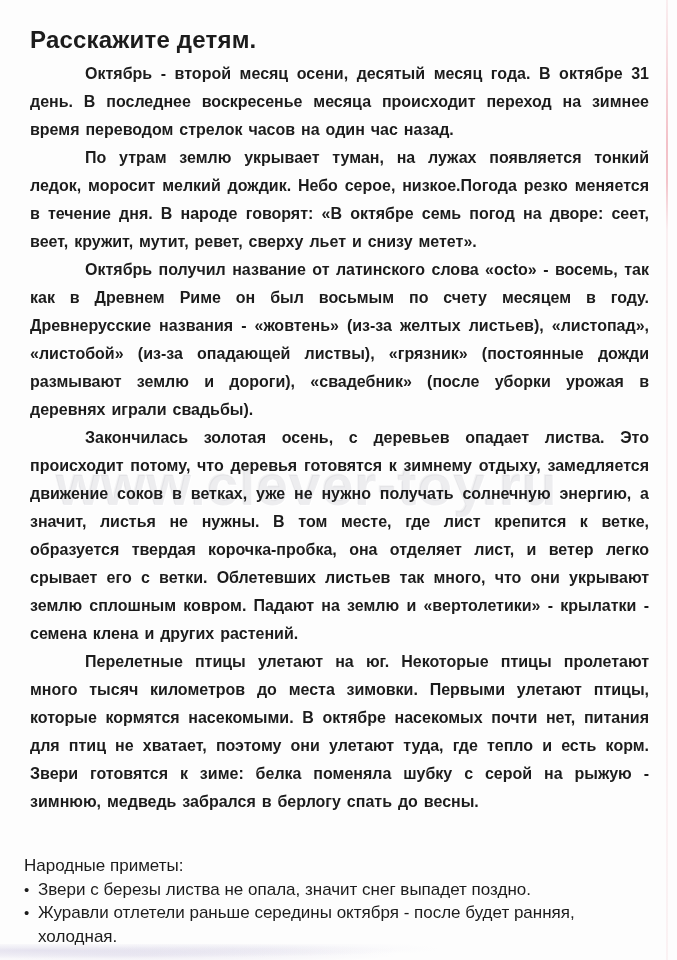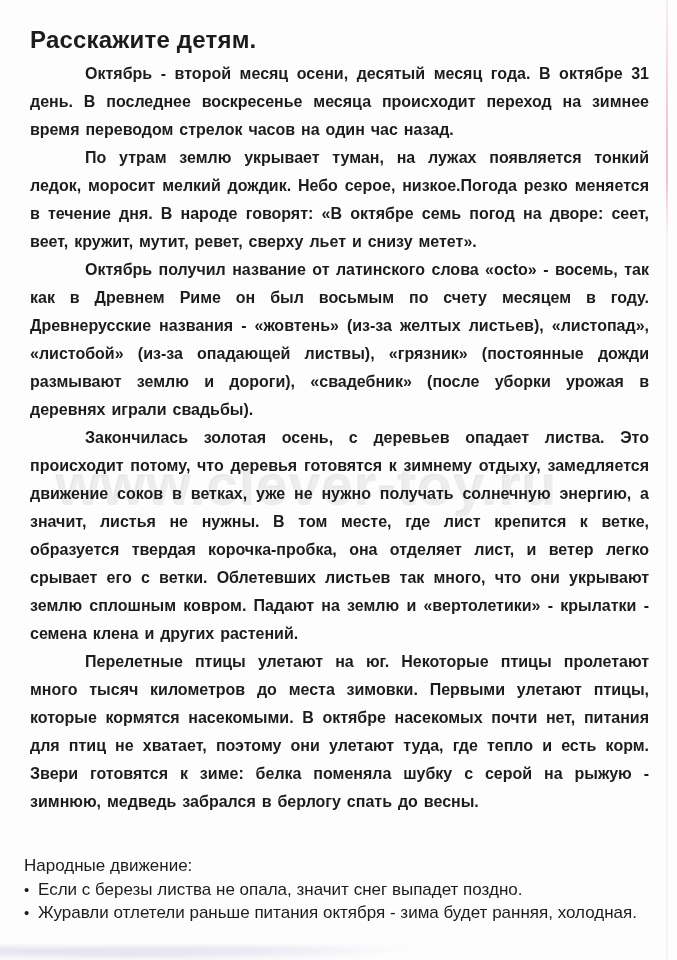--- a/index.html
+++ b/index.html
@@ -122,29 +122,29 @@
     <p class="body-paragraph">По утрам землю укрывает туман, на лужах появляется тонкий ледок, моросит мелкий дождик. Небо серое, низкое.Погода резко меняется в течение дня. В народе говорят: «В октябре семь погод на дворе: сеет, веет, кружит, мутит, ревет, сверху льет и снизу метет».</p>
 
     <p class="body-paragraph">Октябрь получил название от латинского слова «octo» - восемь, так как в Древнем Риме он был восьмым по счету месяцем в году. Древнерусские названия - «жовтень» (из-за желтых листьев), «листопад», «листобой» (из-за опадающей листвы), «грязник» (постоянные дожди размывают землю и дороги), «свадебник» (после уборки урожая в деревнях играли свадьбы).</p>
 
     <p class="body-paragraph">Закончилась золотая осень, с деревьев опадает листва. Это происходит потому, что деревья готовятся к зимнему отдыху, замедляется движение соков в ветках, уже не нужно получать солнечную энергию, а значит, листья не нужны. В том месте, где лист крепится к ветке, образуется твердая корочка-пробка, она отделяет лист, и ветер легко срывает его с ветки. Облетевших листьев так много, что они укрывают землю сплошным ковром. Падают на землю и «вертолетики» - крылатки - семена клена и других растений.</p>
 
     <p class="body-paragraph">Перелетные  птицы улетают на юг. Некоторые птицы пролетают много тысяч километров до места зимовки. Первыми улетают птицы, которые кормятся насекомыми. В октябре насекомых почти нет,  питания для птиц не хватает, поэтому они улетают туда, где тепло и есть корм. Звери готовятся к зиме: белка поменяла шубку с серой на рыжую - зимнюю, медведь забрался в берлогу спать до весны.</p>
   </div>
 
   <div class="footer-block">
-    <p class="footer-heading">Народные движение:</p>
+    <p class="footer-heading">Народные приметы:</p>
 
     <div class="sign-row">
       <span class="bullet">•</span>
-      <span class="sign-text">Если с березы листва не опала, значит снег выпадет поздно.</span>
+      <span class="sign-text">Звери с березы листва не опала, значит снег выпадет поздно.</span>
     </div>
 
     <div class="sign-row">
       <span class="bullet">•</span>
-      <span class="sign-text">Журавли отлетели раньше питания октября - зима будет ранняя, холодная.</span>
+      <span class="sign-text">Журавли отлетели раньше середины октября - после будет ранняя, холодная.</span>
     </div>
   </div>
 
   <div class="scan-line-right"></div>
   <div class="scan-noise-bottom"></div>
 
 </div>
 
 </body></html>

